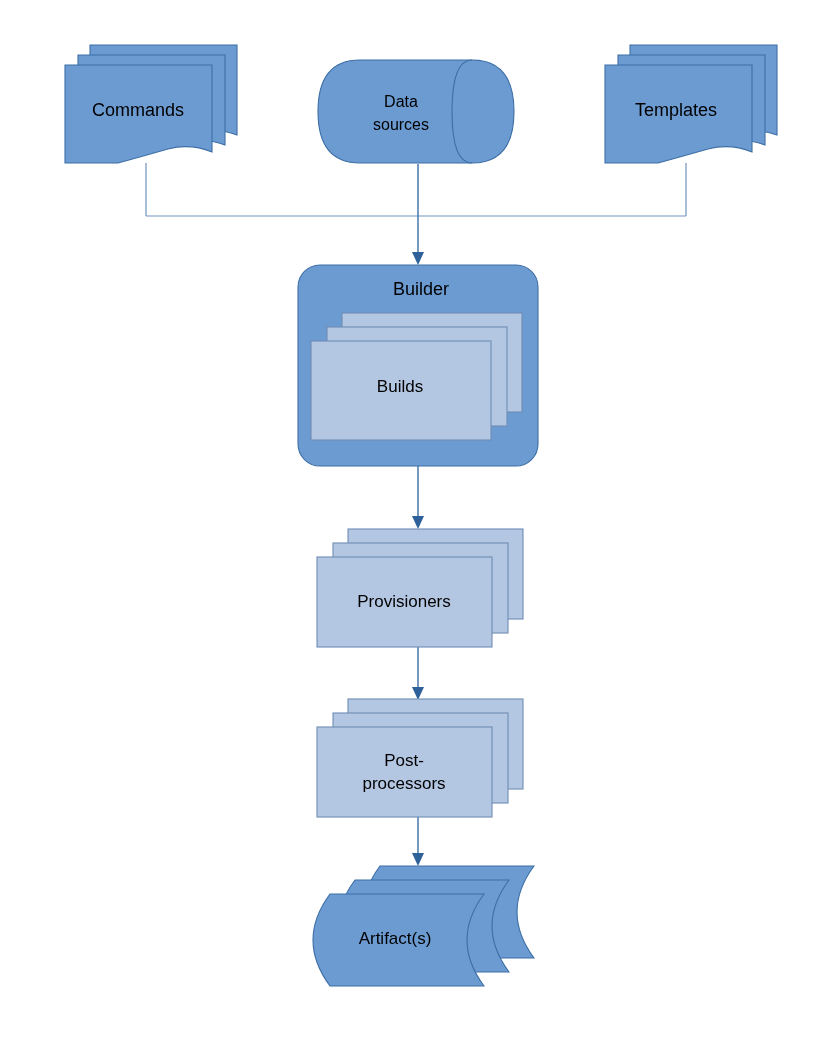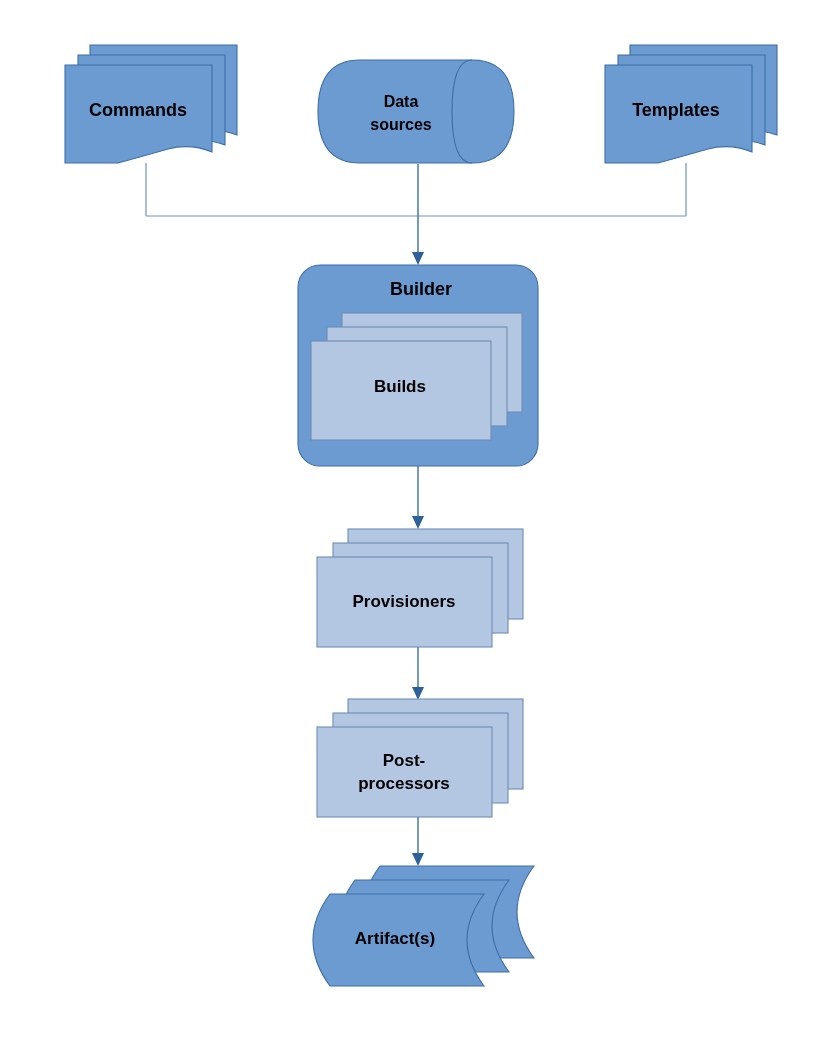--- a/index.html
+++ b/index.html
@@ -10,21 +10,20 @@
   body {
     width: 816px;
     height: 1056px;
     font-family: "Liberation Sans", sans-serif;
     overflow: hidden;
   }
   #diagram-root {
     position: relative;
     width: 816px;
     height: 1056px;
-    font-weight: bold;
   }
   svg#flow {
     display: block;
     width: 816px;
     height: 1056px;
   }
   text {
     font-family: "Liberation Sans", sans-serif;
     fill: #000000;
     dominant-baseline: middle;

